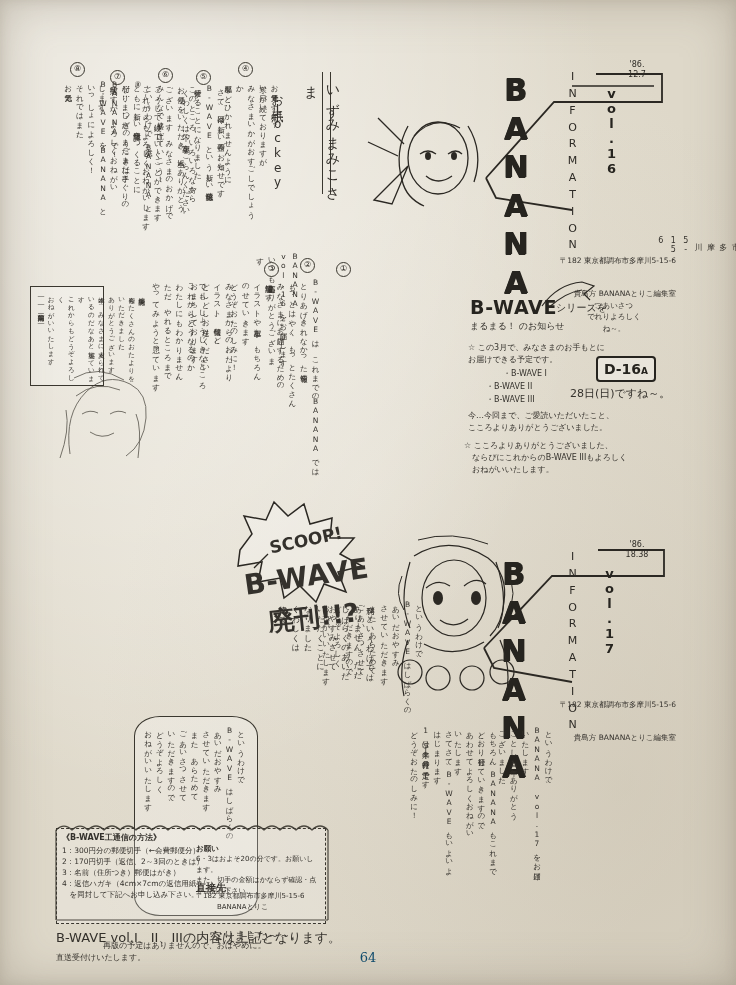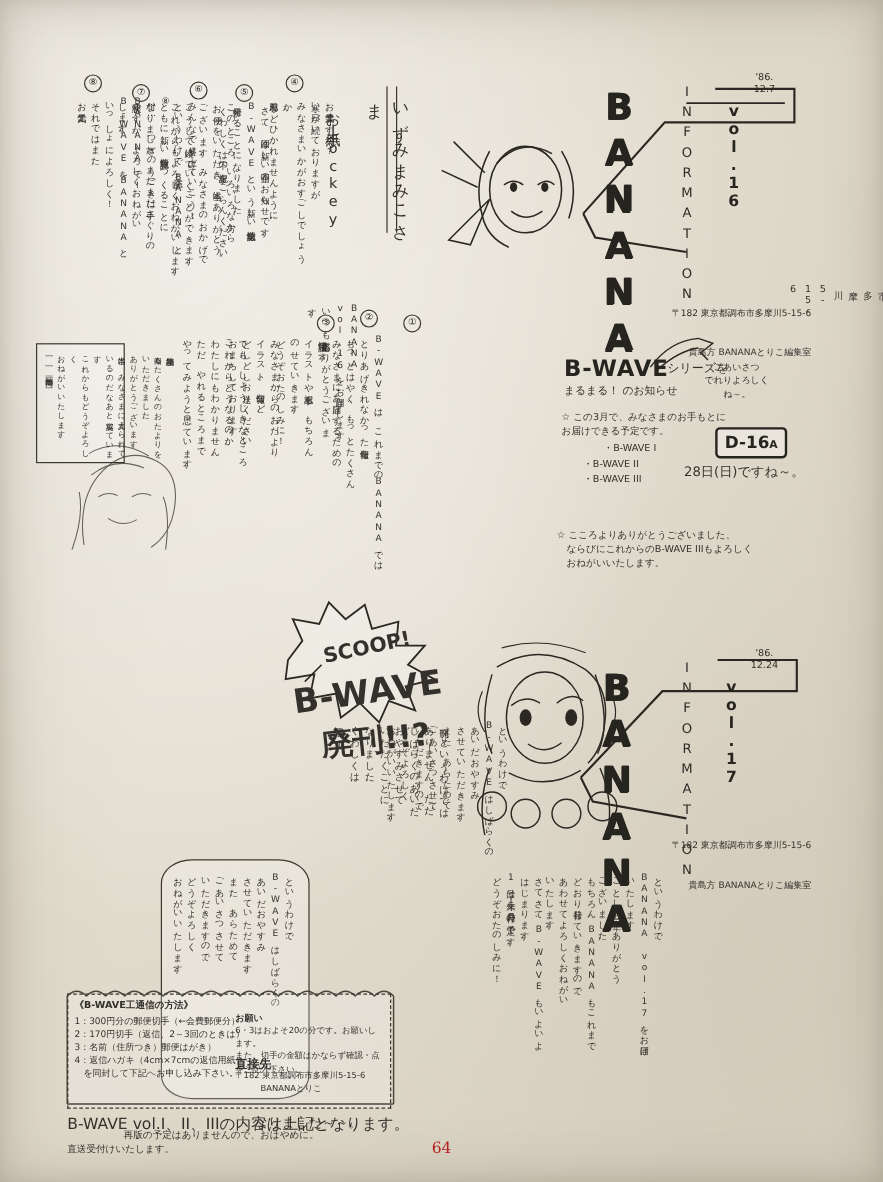--- a/index.html
+++ b/index.html
@@ -117,21 +117,21 @@
   
   .burst {
     position: absolute;
   }
 
   .page-num {
     position: absolute;
     left: 0; right: 0;
     text-align: center;
     font-size: 13px;
-    color: #b91c1c;
+    color: #0c4a6e;
     font-family: "DejaVu Serif", serif;
   }
 
   .underline-hd {
     position: absolute;
     border-bottom: 1.4px solid #3a372f;
   }
   .circle-num {
     position: absolute;
     width: 13px; height: 13px;
@@ -320,20 +320,22 @@
     </svg>
   </div>
 
   <div class="htext" style="left:468px; top:342px; width:200px; font-size:8px;">☆ この3月で、みなさまのお手もとに
 お届けできる予定です。</div>
 
   <div class="htext" style="left:486px; top:368px; font-size:8px;margin-left:17px;">・B-WAVE I</div>
   <div class="htext" style="left:486px; top:381px; font-size:8px;">・B-WAVE II</div>
   <div class="htext" style="left:486px; top:394px; font-size:8px;">・B-WAVE III</div>
 
+  <div class="htext" style="left:468px; top:410px; width:210px; font-size:8px;">今…今回まで、ご愛読いただいたこと、
+こころよりありがとうございました。</div>
 
   <div class="htext" style="left:464px; top:440px; width:220px; font-size:8px;">☆ こころよりありがとうございました、
 　ならびにこれからのB-WAVE IIIもよろしく
 　おねがいいたします。</div>
 
   <div class="d16a" style="left:596px; top:356px; width:56px; height:22px; font-size:14px; line-height:22px;">
     <span>D-16</span><span style="font-size:9px;">A</span>
   </div>
   <div class="htext" style="left:570px; top:386px; font-size:11px;">28日(日)ですね～。</div>
   <div class="htext" style="left:572px; top:300px; width:84px; font-size:7.5px; text-align:center;">ごあいさつ
@@ -347,21 +349,21 @@
         <path d="M8,112 L18,132 L96,146"></path>
       </g>
     </svg>
   </div>
 
   <div class="banana-logo" style="left:496px; top:556px; font-size:30px;">BANANA</div>
   <div class="info-vert" style="left:566px; top:550px; font-size:11px;">INFORMATION</div>
   <div class="vol-box" style="left:602px; top:566px; font-size:13px;">vol.17</div>
   <div class="date-box" style="left:618px; top:540px; width:38px;">
     <div>'86.</div>
-    <div>12.24</div>
+    <div>18.38</div>
   </div>
   <div class="htext" style="left:536px; top:676px; width:140px; font-size:7.5px; text-align:right;">
     <div>〒182 東京都調布市多摩川5-15-6</div>
     <div>貴島方 BANANAとりこ編集室</div>
   </div>
 
   <div class="illus" style="left:384px; top:532px; width:146px; height:170px;">
     <svg width="146" height="170" viewBox="0 0 146 170">
       <g fill="none" stroke="#2b2823" stroke-width="1.2">
         <path d="M30,24 q36,-22 74,2 q20,16 16,44 q-2,22 -14,34"></path>

